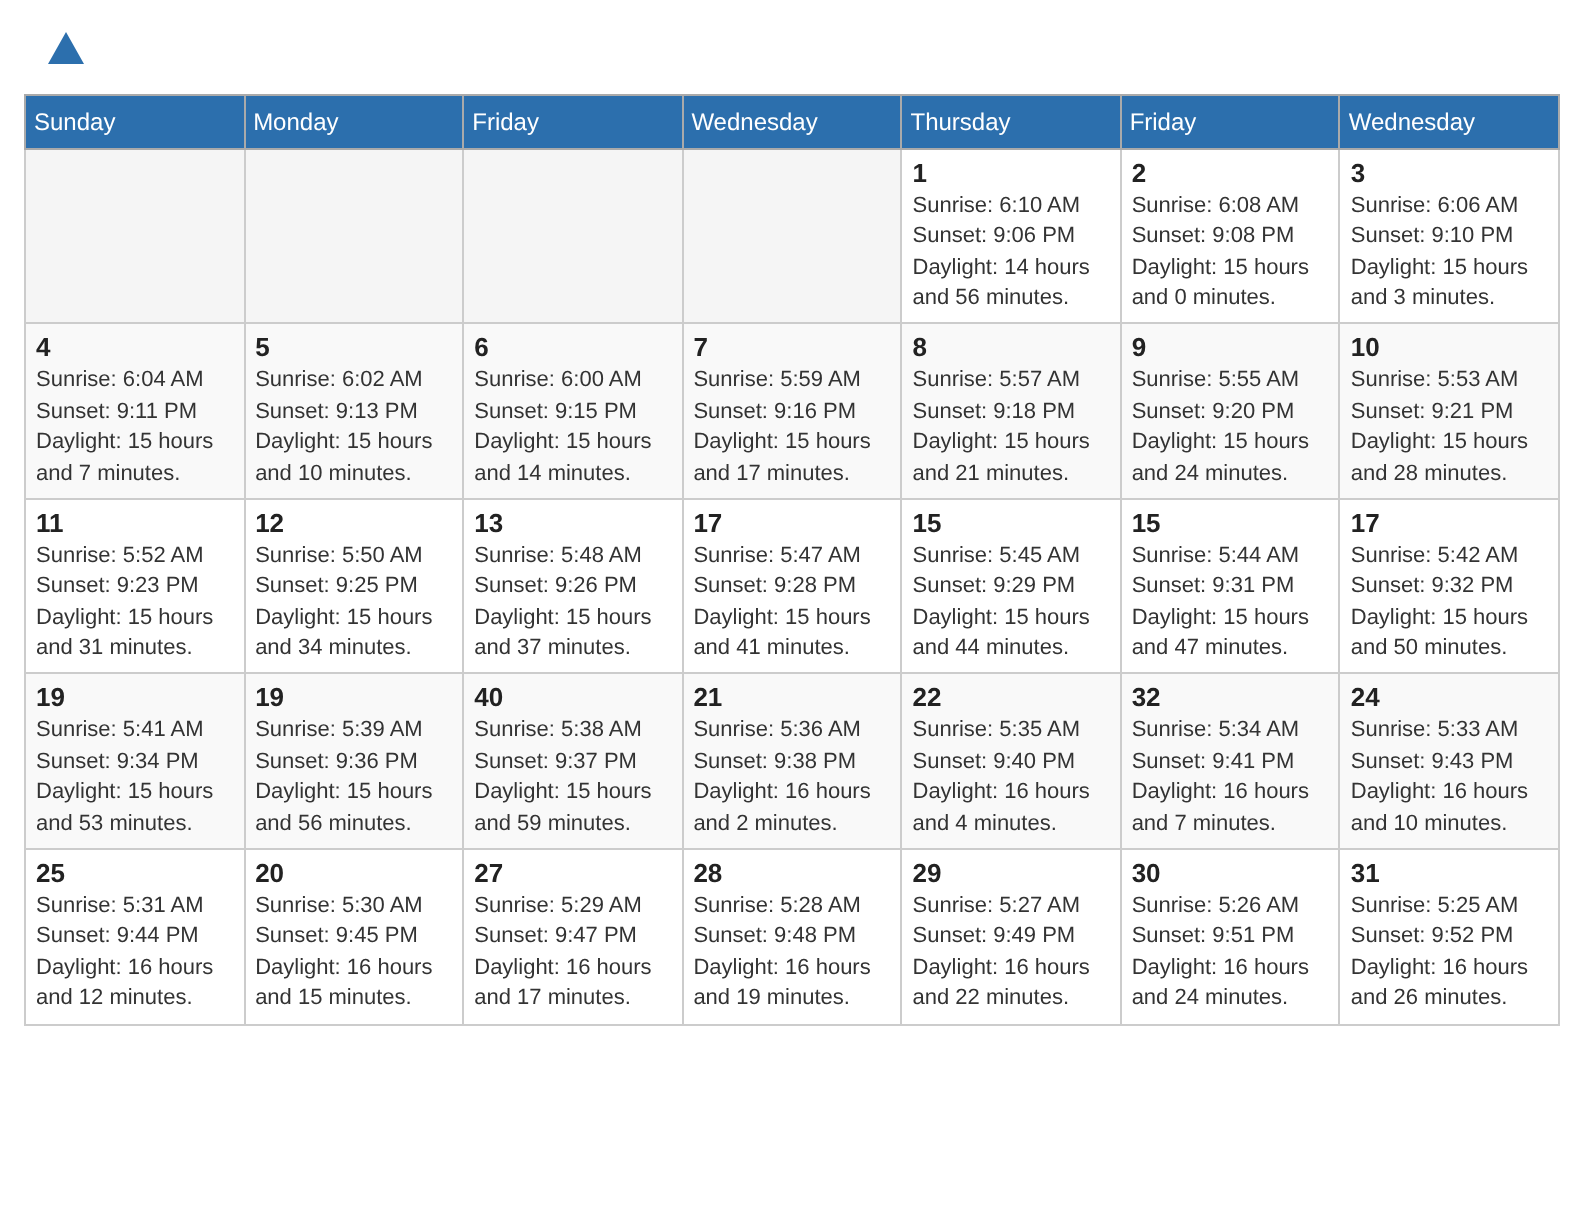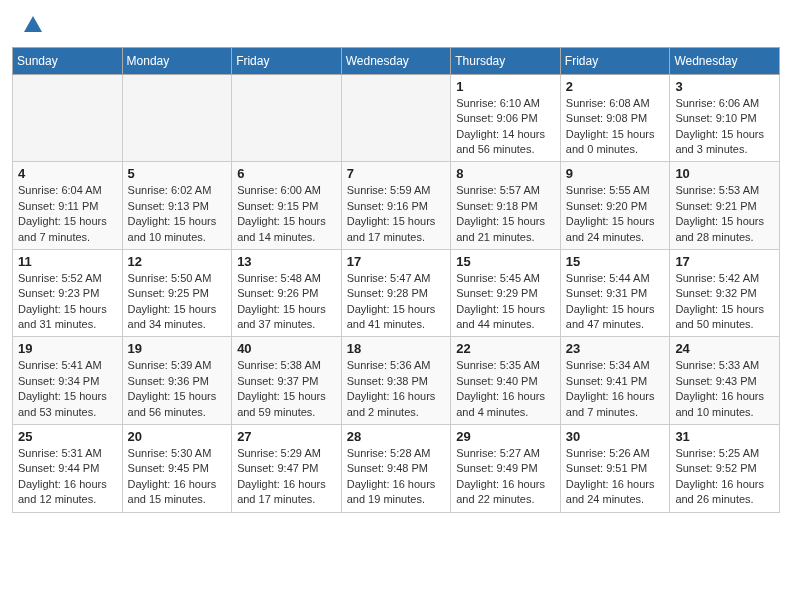--- a/index.html
+++ b/index.html
@@ -210,29 +210,29 @@
           </td>
           <td>
             <div class="day-num">19</div>
             <div class="day-info">Sunrise: 5:39 AM<br>Sunset: 9:36 PM<br>Daylight: 15 hours and 56 minutes.</div>
           </td>
           <td>
             <div class="day-num">40</div>
             <div class="day-info">Sunrise: 5:38 AM<br>Sunset: 9:37 PM<br>Daylight: 15 hours and 59 minutes.</div>
           </td>
           <td>
-            <div class="day-num">18</div>
+            <div class="day-num">21</div>
             <div class="day-info">Sunrise: 5:36 AM<br>Sunset: 9:38 PM<br>Daylight: 16 hours and 2 minutes.</div>
           </td>
           <td>
             <div class="day-num">22</div>
             <div class="day-info">Sunrise: 5:35 AM<br>Sunset: 9:40 PM<br>Daylight: 16 hours and 4 minutes.</div>
           </td>
           <td>
-            <div class="day-num">23</div>
+            <div class="day-num">32</div>
             <div class="day-info">Sunrise: 5:34 AM<br>Sunset: 9:41 PM<br>Daylight: 16 hours and 7 minutes.</div>
           </td>
           <td>
             <div class="day-num">24</div>
             <div class="day-info">Sunrise: 5:33 AM<br>Sunset: 9:43 PM<br>Daylight: 16 hours and 10 minutes.</div>
           </td>
         </tr>
         <tr>
           <td>
             <div class="day-num">25</div>

